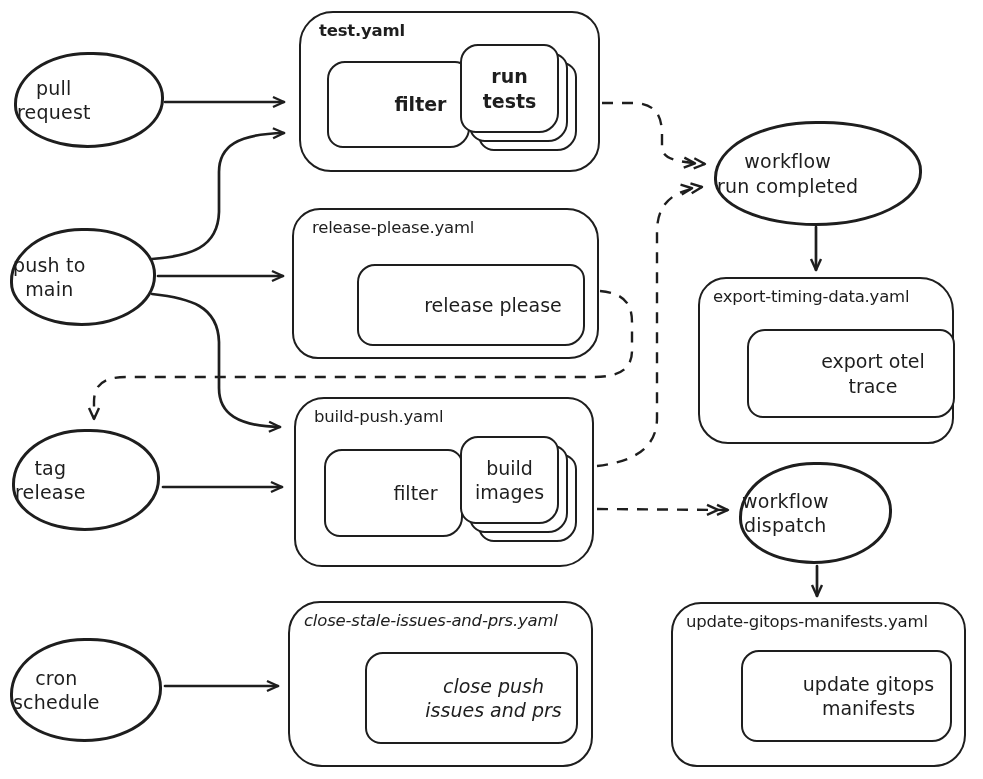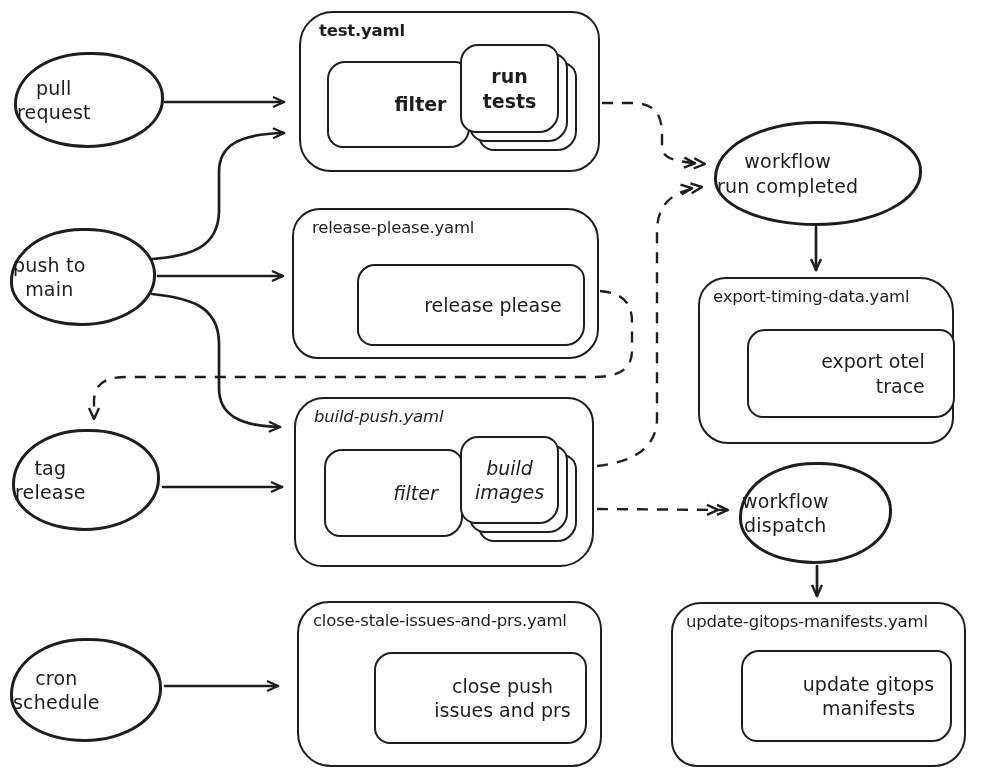--- a/index.html
+++ b/index.html
@@ -133,46 +133,46 @@
     </div>
   </div>
 
   <div class="container-box" style="left:292px; top:208px; width:303px; height:147px; border-radius:28px 32px 30px 26px;">
     <span class="container-title">release-please.yaml</span>
     <div class="job-box" style="left:63px; top:54px; width:180px; height:78px;">
       <span class="job-label">release please</span>
     </div>
   </div>
 
-  <div class="container-box" style="left:294px; top:397px; width:296px; height:166px; border-radius:30px 26px 34px 28px;font-style:italic;">
+  <div class="container-box" style="left:294px; top:397px; width:296px; height:166px; border-radius:30px 26px 34px 28px;">
     <span class="container-title">build-push.yaml</span>
     <div class="job-box" style="left:28px; top:50px; width:91px; height:84px;">
       <span class="job-label">filter</span>
     </div>
     <div class="stack" style="left:164px; top:37px; width:118px; height:115px;padding-left:9px;">
       <div class="stack-layer" style="left:18px; top:18px; width:95px; height:84px;"></div>
       <div class="stack-layer" style="left:9px; top:9px; width:95px; height:84px;"></div>
       <div class="stack-layer stack-front" style="left:0; top:0; width:95px; height:84px;">
         <span class="job-label">build
 images</span>
       </div>
     </div>
   </div>
 
-  <div class="container-box" style="left:297px; top:601px; width:301px; height:162px; border-radius:32px 28px 30px 34px;">
+  <div class="container-box" style="left:288px; top:601px; width:301px; height:162px; border-radius:32px 28px 30px 34px;font-style:italic;">
     <span class="container-title" style="left:14px;">close-stale-issues-and-prs.yaml</span>
     <div class="job-box" style="left:75px; top:49px; width:165px; height:88px;">
       <span class="job-label">close push
 issues and prs</span>
     </div>
   </div>
 
   <div class="container-box" style="left:698px; top:277px; width:252px; height:163px; border-radius:28px 34px 26px 30px;">
     <span class="container-title" style="left:13px;">export-timing-data.yaml</span>
-    <div class="job-box" style="left:47px; top:50px; width:160px; height:85px;text-align:right;">
+    <div class="job-box" style="left:47px; top:50px; width:160px; height:85px;">
       <span class="job-label">export otel
 trace</span>
     </div>
   </div>
 
   <div class="container-box" style="left:671px; top:602px; width:291px; height:161px; border-radius:30px 28px 32px 26px;">
     <span class="container-title" style="left:13px;">update-gitops-manifests.yaml</span>
     <div class="job-box" style="left:68px; top:46px; width:163px; height:88px;">
       <span class="job-label">update gitops
 manifests</span>

